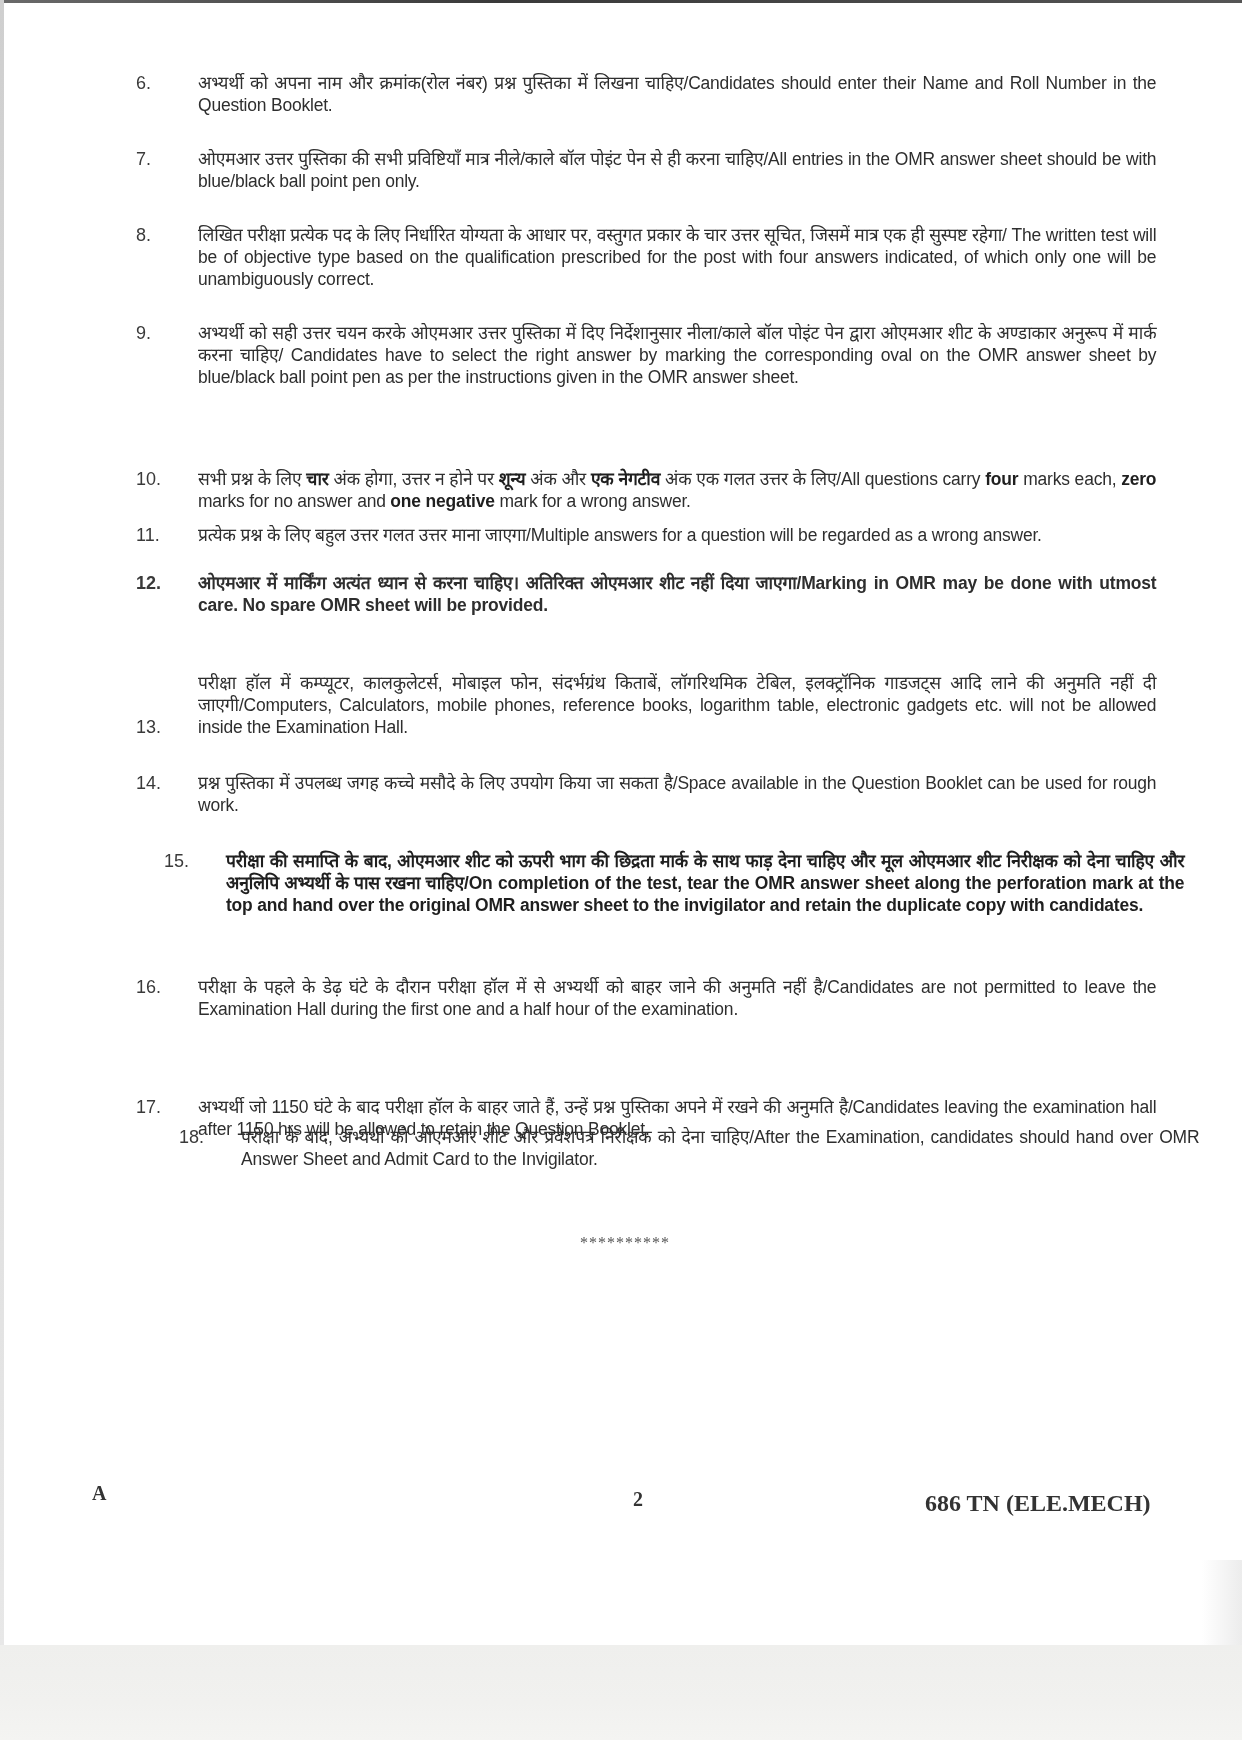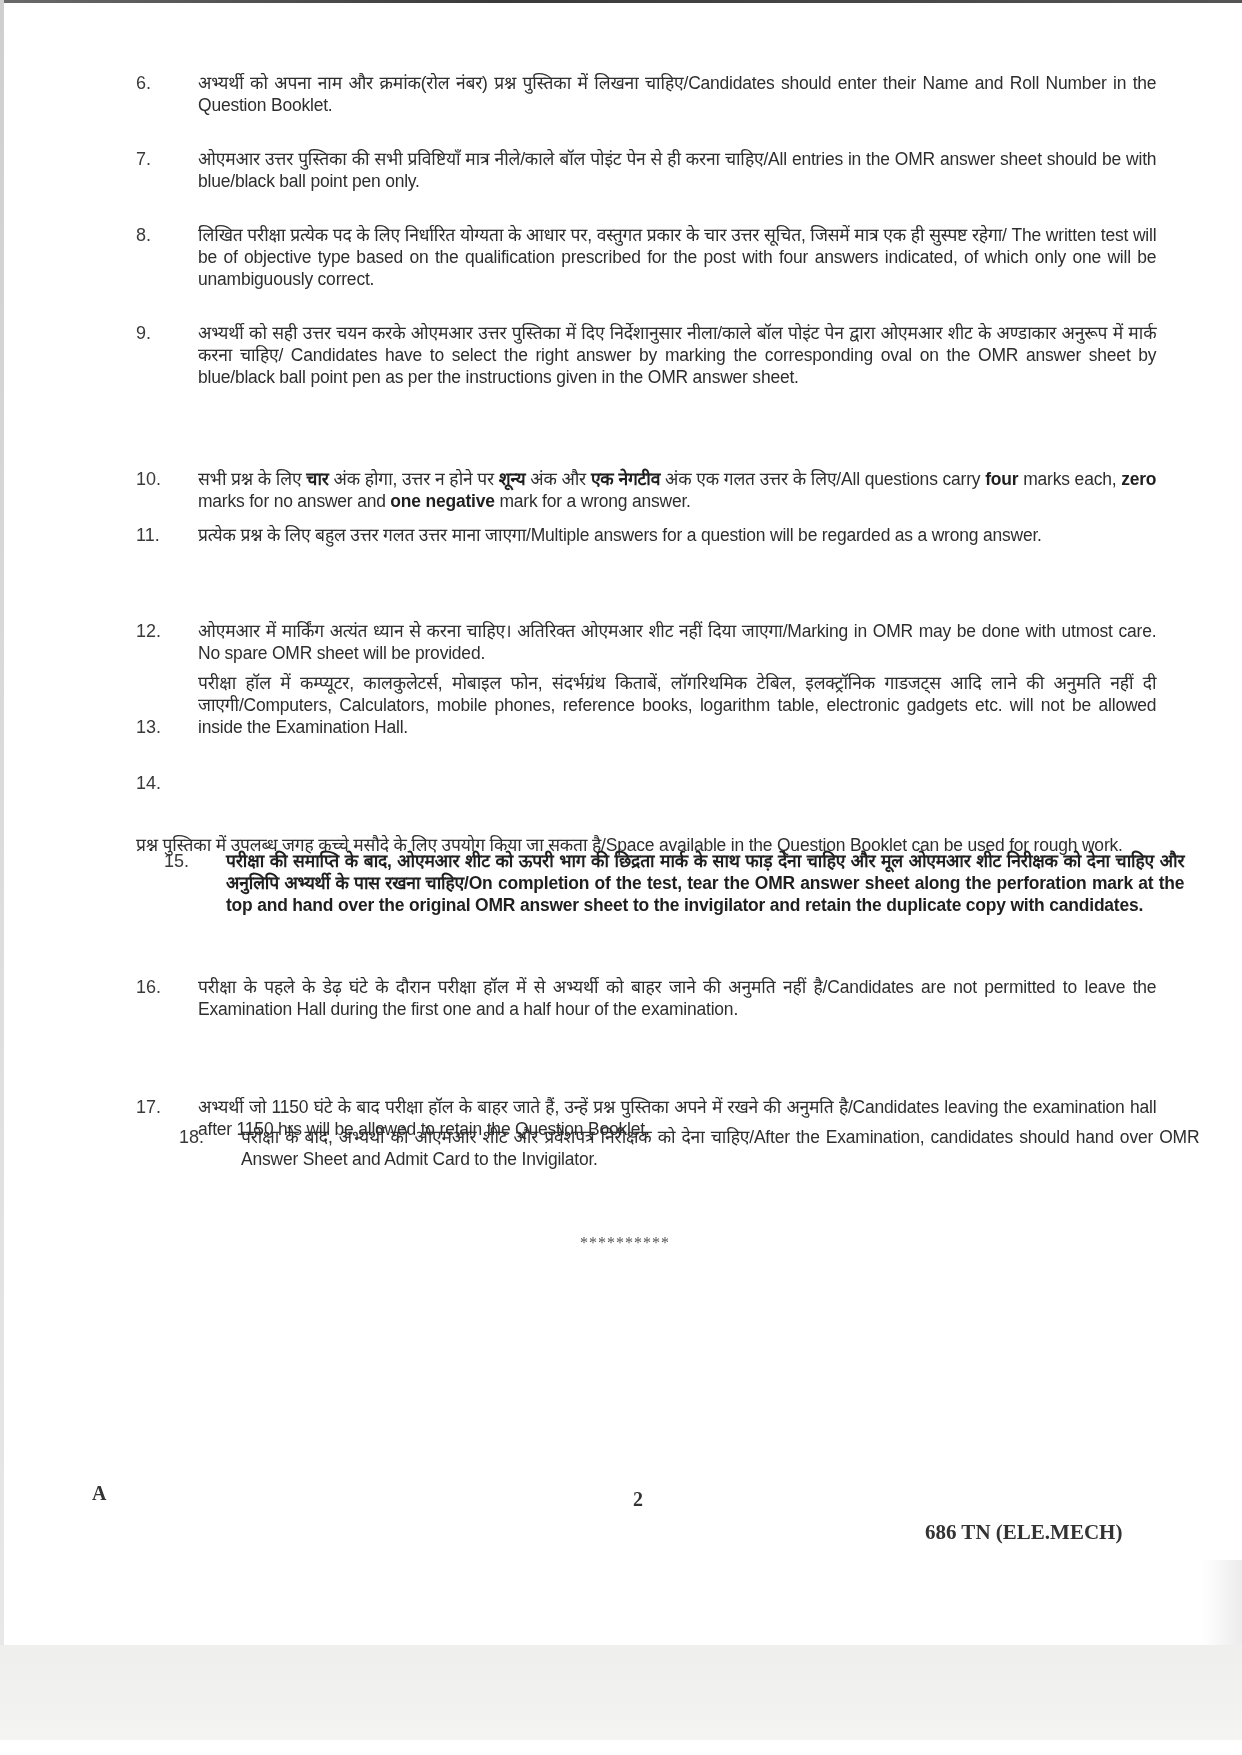--- a/index.html
+++ b/index.html
@@ -57,21 +57,21 @@
     font-family: "Liberation Serif", "DejaVu Serif", serif;
     font-size: 16px; color: #555; letter-spacing: 1px;
   }
   .footer-series, .footer-page, .footer-code {
     position: absolute;
     font-family: "Liberation Serif", "DejaVu Serif", serif;
     font-weight: bold; color: #333;
   }
   .footer-series { left: 92px; top: 1482px; font-size: 20px; }
   .footer-page { left: 633px; top: 1488px; font-size: 20px; }
-  .footer-code { left: 925px; top: 1490px; font-size: 21px; margin-top: 30px; }
+  .footer-code { left: 925px; top: 1490px; font-size: 24px; }
 </style>
 </head>
 <body>
 
 <div class="top-edge"></div>
 <div class="left-edge"></div>
 
 <div class="instructions" id="instructions">
     <div class="item" style="top: 72px;">
     <div class="item-num">6.</div>
@@ -90,29 +90,29 @@
     <div class="item-text"><span>अभ्यर्थी को सही उत्तर चयन करके ओएमआर उत्तर पुस्तिका में दिए निर्देशानुसार नीला/काले बॉल पोइंट पेन द्वारा ओएमआर शीट के अण्डाकार अनुरूप में मार्क करना चाहिए/ Candidates have to select the right answer by marking the corresponding oval on the OMR answer sheet by blue/black ball point pen as per the instructions given in the OMR answer sheet.</span></div>
   </div>
     <div class="item" style="top: 468px;">
     <div class="item-num">10.</div>
     <div class="item-text"><span>सभी प्रश्न के लिए </span><b>चार</b><span> अंक होगा, उत्तर न होने पर </span><b>शून्य</b><span> अंक और </span><b>एक नेगटीव</b><span> अंक एक गलत उत्तर के लिए/All questions carry </span><b>four</b><span> marks each, </span><b>zero</b><span> marks for no answer and </span><b>one negative</b><span> mark for a wrong answer.</span></div>
   </div>
     <div class="item" style="top: 524px;">
     <div class="item-num">11.</div>
     <div class="item-text"><span>प्रत्येक प्रश्न के लिए बहुल उत्तर गलत उत्तर माना जाएगा/Multiple answers for a question will be regarded as a wrong answer.</span></div>
   </div>
-    <div class="item" style="top: 620px;">
+    <div class="item" style="top: 572px; font-weight: bold;">
     <div class="item-num">12.</div>
     <div class="item-text"><span>ओएमआर में मार्किंग अत्यंत ध्यान से करना चाहिए। अतिरिक्त ओएमआर शीट नहीं दिया जाएगा/Marking in OMR may be done with utmost care. No spare OMR sheet will be provided.</span></div>
   </div>
     <div class="item" style="top: 672px; align-items: flex-end;">
     <div class="item-num">13.</div>
     <div class="item-text"><span>परीक्षा हॉल में कम्प्यूटर, कालकुलेटर्स, मोबाइल फोन, संदर्भग्रंथ किताबें, लॉगरिथमिक टेबिल, इलक्ट्रॉनिक गाडजट्स आदि लाने की अनुमति नहीं दी जाएगी/Computers, Calculators, mobile phones, reference books, logarithm table, electronic gadgets etc. will not be allowed inside the Examination Hall.</span></div>
   </div>
-    <div class="item" style="top: 772px; flex-direction: column;">
+    <div class="item" style="top: 772px;">
     <div class="item-num">14.</div>
     <div class="item-text"><span>प्रश्न पुस्तिका में उपलब्ध जगह कच्चे मसौदे के लिए उपयोग किया जा सकता है/Space available in the Question Booklet can be used for rough work.</span></div>
   </div>
     <div class="item all-bold" style="top: 850px; margin-left: 28px;">
     <div class="item-num">15.</div>
     <div class="item-text"><b>परीक्षा की समाप्ति के बाद, ओएमआर शीट को ऊपरी भाग की छिद्रता मार्क के साथ फाड़ देना चाहिए और मूल ओएमआर शीट निरीक्षक को देना चाहिए और अनुलिपि अभ्यर्थी के पास रखना चाहिए/On completion of the test, tear the OMR answer sheet along the perforation mark at the top and hand over the original OMR answer sheet to the invigilator and retain the duplicate copy with candidates.</b></div>
   </div>
     <div class="item" style="top: 976px;">
     <div class="item-num">16.</div>
     <div class="item-text"><span>परीक्षा के पहले के डेढ़ घंटे के दौरान परीक्षा हॉल में से अभ्यर्थी को बाहर जाने की अनुमति नहीं है/Candidates are not permitted to leave the Examination Hall during the first one and a half hour of the examination.</span></div>

